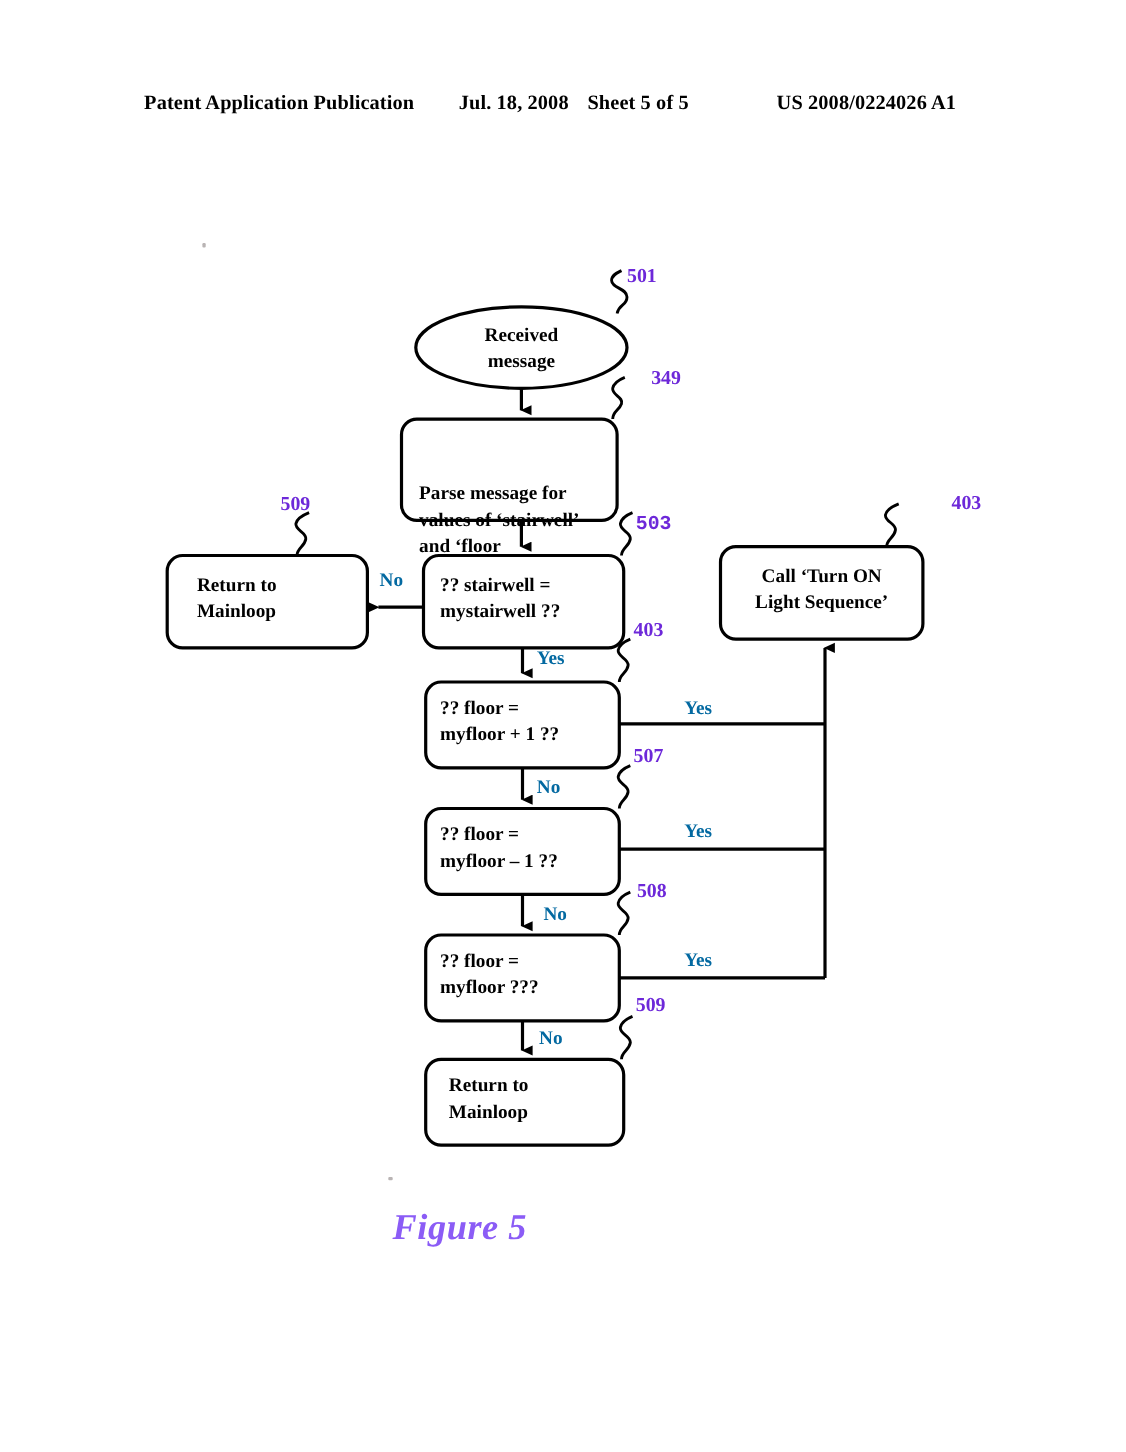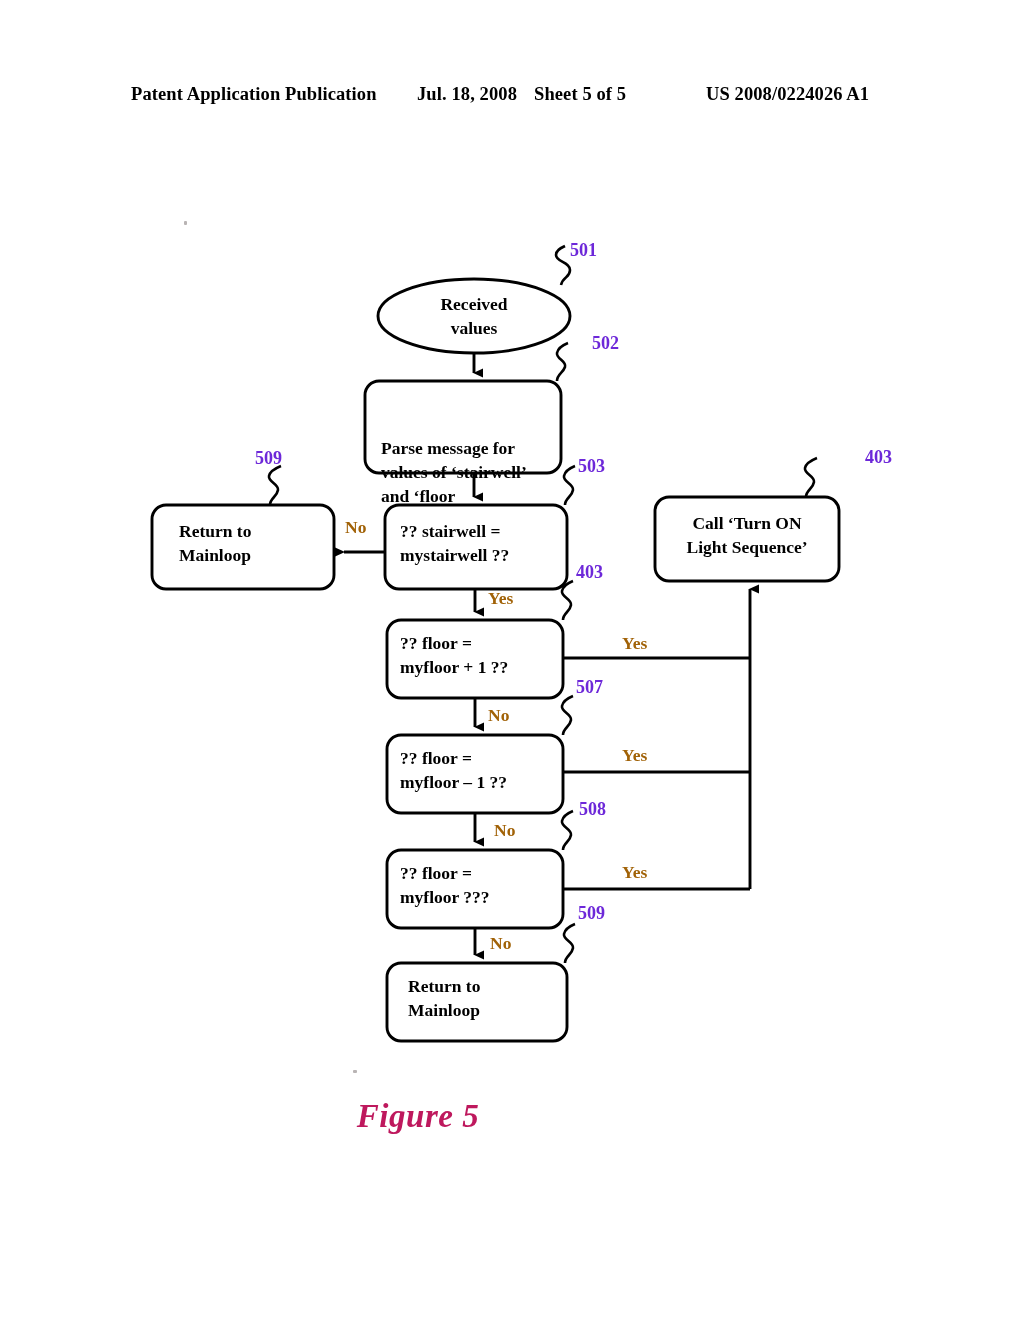--- a/index.html
+++ b/index.html
@@ -61,21 +61,21 @@
   }
   .node-text.center { text-align: center; }
 
   
   .edge-label {
     position: absolute;
     font-family: "Liberation Serif", "DejaVu Serif", serif;
     font-weight: bold;
     font-size: 17.5px;
     line-height: 20px;
-    color: #a16207;
+    color: #0369a1;
     white-space: nowrap;
   }
 
   
   .ref-num {
     position: absolute;
     font-family: "Liberation Serif", "DejaVu Serif", serif;
     font-weight: bold;
     font-size: 18px;
     line-height: 20px;
@@ -88,21 +88,21 @@
     position: absolute;
     left: 0;
     top: 1098px;
     width: 836px;
     text-align: center;
     font-family: "Liberation Serif", "DejaVu Serif", serif;
     font-style: italic;
     font-weight: bold;
     font-size: 33px;
     letter-spacing: 0.5px;
-    color: #be185d;
+    color: #8b5cf6;
   }
 
   
   .scan-speck {
     position: absolute;
     width: 3px;
     height: 4px;
     background: #b9b4b4;
     border-radius: 1px;
   }
@@ -188,21 +188,21 @@
         <path d="M563,735 C563,728 570,727 571,720 C572,714 561,712 562,706 C563,701 568,698 573,696"></path>
 
         <path d="M563,850 C563,843 570,842 571,835 C572,829 561,827 562,821 C563,816 568,813 573,811"></path>
 
         <path d="M565,963 C565,956 572,955 573,948 C574,942 563,940 564,934 C565,929 570,926 575,924"></path>
       </g>
     </g>
   </svg>
 
   <div class="node-text center" style="left:394px; top:292px; width:160px;">Received
-values</div>
+message</div>
 
   <div class="node-text" style="left:381px; top:388px; width:180px;margin-top:48px;">Parse message for
 values of ‘stairwell’
 and ‘floor</div>
 
   <div class="node-text" style="left:179px; top:519px; width:160px;">Return to
 Mainloop</div>
 
   <div class="node-text center" style="left:661px; top:511px; width:172px;">Call ‘Turn ON
 Light Sequence’</div>
@@ -233,23 +233,23 @@
   <div class="edge-label" style="left:622px; top:745px;">Yes</div>
 
   <div class="edge-label" style="left:494px; top:820px;">No</div>
 
   <div class="edge-label" style="left:622px; top:862px;">Yes</div>
 
   <div class="edge-label" style="left:490px; top:933px;">No</div>
 
   <div class="ref-num" style="left:570px; top:240px;">501</div>
 
-  <div class="ref-num" style="left:592px; top:333px;">502</div>
-
-  <div class="ref-num" style="left:578px; top:456px;">503</div>
+  <div class="ref-num" style="left:592px; top:333px;">349</div>
+
+  <div class="ref-num" style="left:578px; top:467px;font-family:Liberation Mono, monospace;">503</div>
 
   <div class="ref-num" style="left:255px; top:448px;">509</div>
 
   <div class="ref-num" style="left:865px; top:447px;">403</div>
 
   <div class="ref-num" style="left:576px; top:562px;">403</div>
 
   <div class="ref-num" style="left:576px; top:677px;">507</div>
 
   <div class="ref-num" style="left:579px; top:799px;">508</div>

